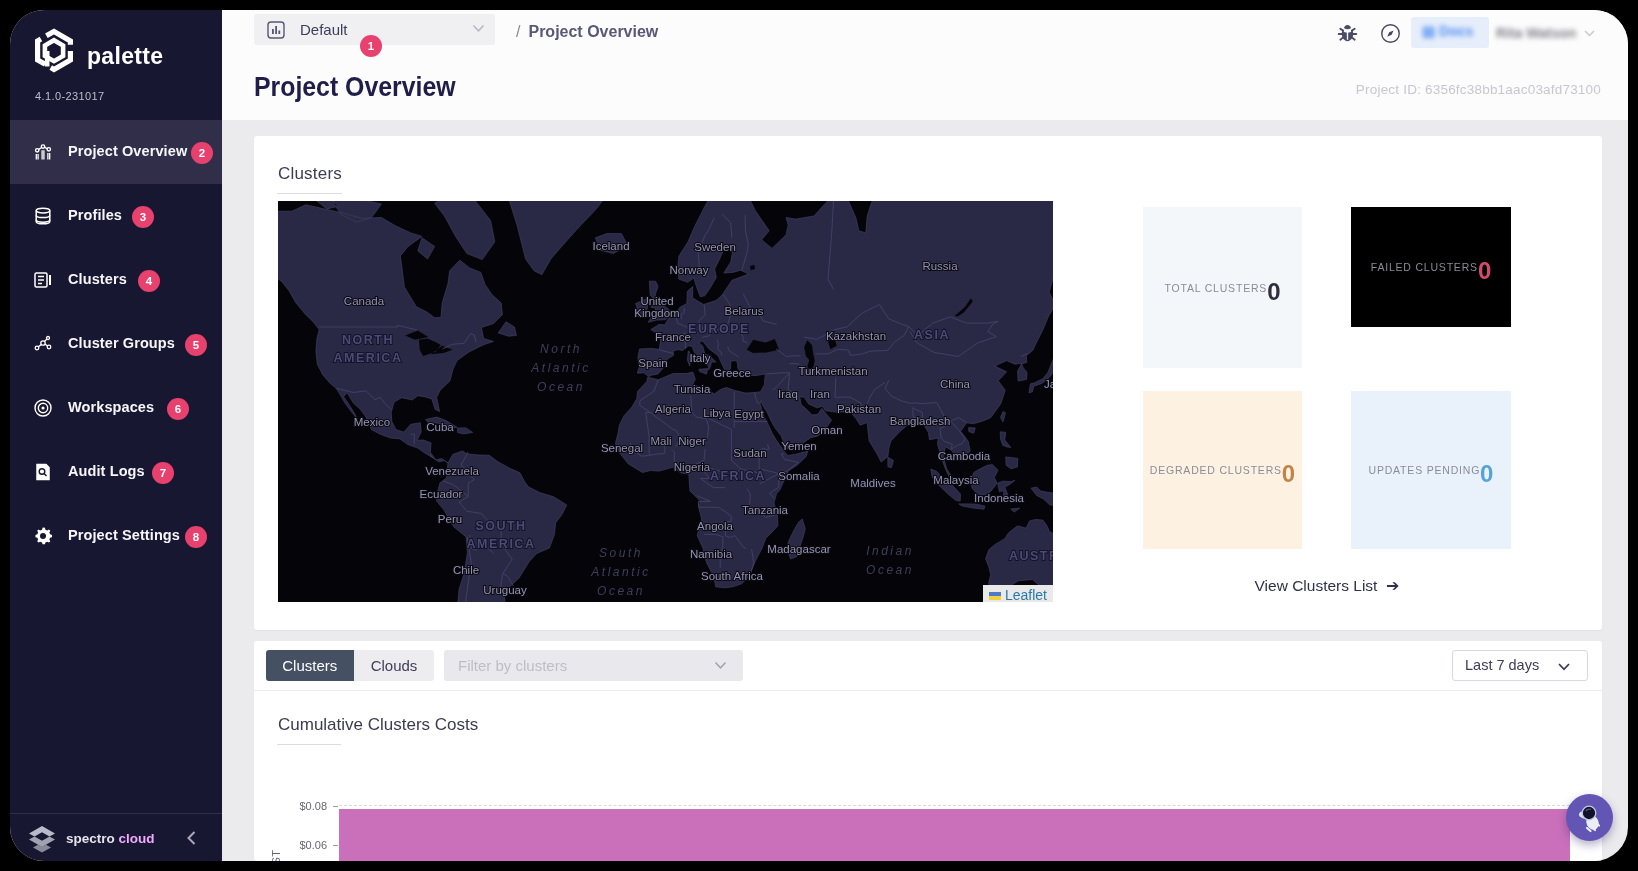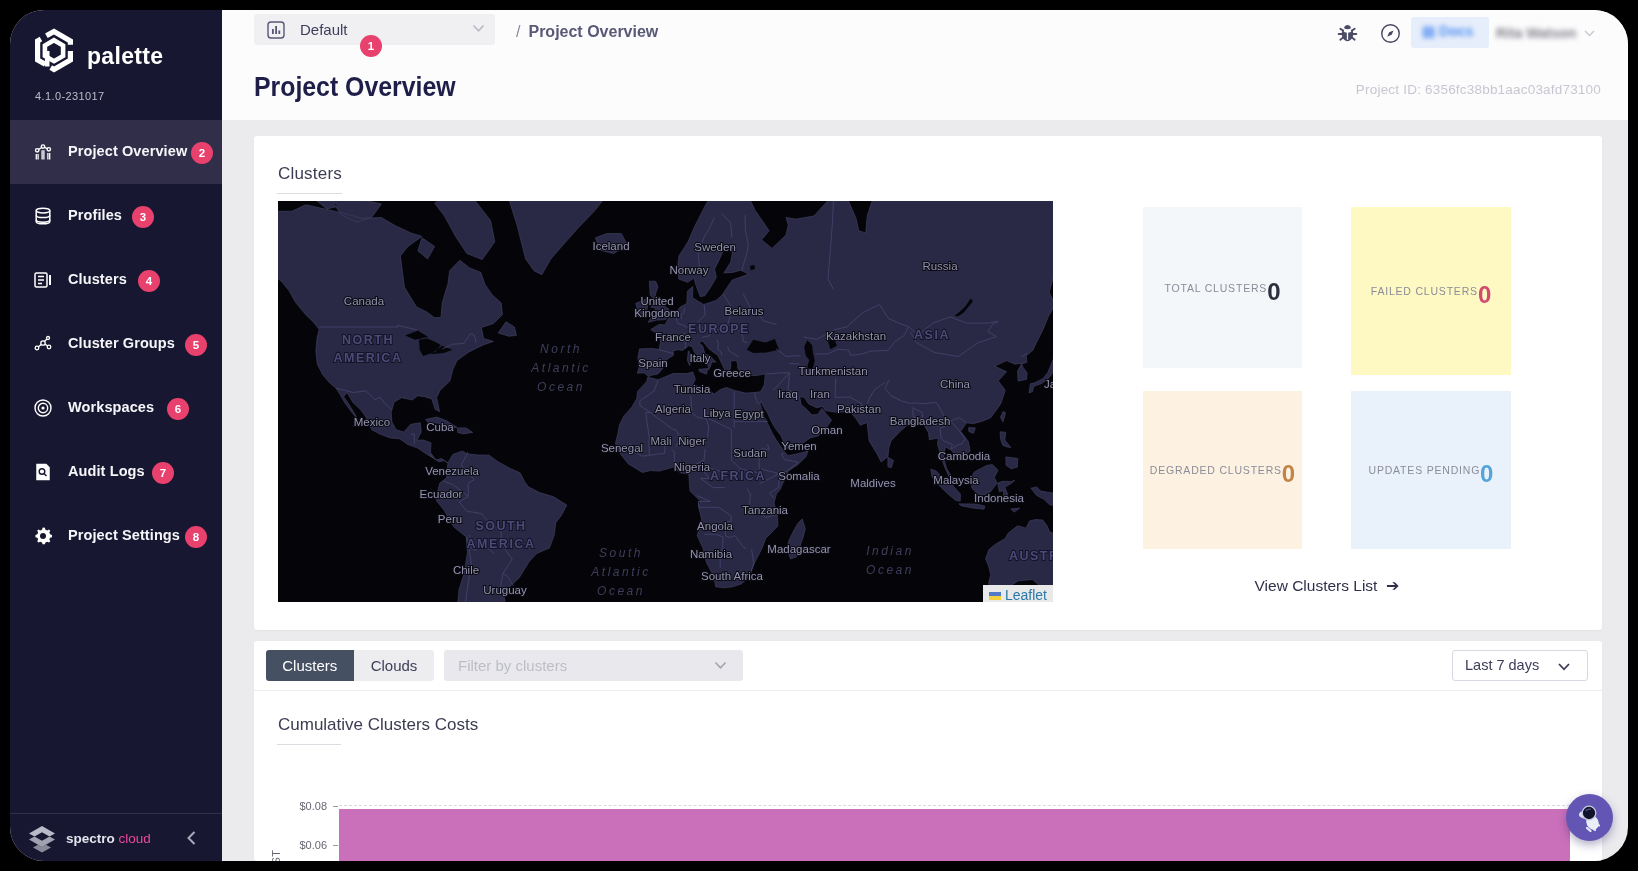--- a/index.html
+++ b/index.html
@@ -9,21 +9,21 @@
 
 .sidebar{position:absolute;left:0;top:0;width:212px;height:851px;background:#181731;color:#fff}
 .navrow{position:absolute;left:0;width:212px;height:64px}
 .navrow.active{background:#302e48}
 .nav-ic{position:absolute;left:23px;top:22px;width:20px;height:20px}
 .nav-label{position:absolute;left:58px;top:23px;font-size:14.5px;font-weight:700;color:#f6f6fa;letter-spacing:.1px}
 .badge{position:absolute;width:22px;height:22px;border-radius:50%;background:#e8416d;color:#fff;font-size:11.5px;font-weight:700;text-align:center;line-height:22px}
 .ver{position:absolute;left:25px;top:80px;font-size:11px;color:#bdbdca;letter-spacing:.4px}
 .sfoot-div{position:absolute;left:0;top:803px;width:212px;height:1px;background:#31304a}
 .sfoot-txt{position:absolute;left:56px;top:821px;font-size:13.5px;color:#e3e3ec;font-weight:700}
-.sfoot-txt span{color:#ec4899;font-weight:400}
+.sfoot-txt span{color:#f0abfc;font-weight:700}
 .sfoot-ch{position:absolute;left:172px;top:818px;width:20px;height:20px}
 
 .topbar{position:absolute;left:212px;top:0;width:1406px;height:110px;background:#fcfcfd}
 .select{position:absolute;left:32px;top:4px;width:241px;height:31px;background:#f0f0f3;border-radius:3px}
 .select .txt{position:absolute;left:46px;top:7px;font-size:15px;color:#3e3e5a}
 .crumb{position:absolute;left:294px;top:13px;font-size:16px;color:#8a8a9e}
 .crumb b{color:#595977;font-weight:700;margin-left:8px}
 .h1{position:absolute;left:32px;top:62px;font-size:27px;font-weight:700;color:#1e1e49;transform:scaleX(.92);transform-origin:left center}
 .pid{position:absolute;right:27px;top:72px;font-size:13.5px;color:#c7c7d1;letter-spacing:.2px}
 .docs{position:absolute;left:1189px;top:7px;width:78px;height:31px;background:#e7eefb;border-radius:3px}
@@ -35,21 +35,21 @@
 .c2{left:244px;top:631px;width:1348px;height:220px;box-shadow:0 1px 2px rgba(20,20,40,.04)}
 .ctitle{position:absolute;left:24px;font-size:17px;color:#3c3c52;letter-spacing:.2px}
 .cunder{position:absolute;left:23px;width:65px;height:1px;background:#dcdce2}
 .map{position:absolute;left:24px;top:65px;width:775px;height:401px;background:#05050a;overflow:hidden}
 .leaf{position:absolute;right:0;bottom:0;height:17px;background:#e9e9e9;font-size:14px;color:#2a79a8;padding:2px 6px 0 6px}
 .leaf .fl{display:inline-block;width:12px;height:8px;margin-right:4px;background:linear-gradient(#4e7ac9 50%,#f3d03e 50%)}
 .stat{position:absolute;display:flex;flex-direction:row;align-items:center;justify-content:center;text-align:center}
 .stat .lb{font-size:10.5px;color:#8b8b99;letter-spacing:.8px}
 .stat .num{font-size:24px;font-weight:700;margin-top:8px}
 .s1{left:889px;top:71px;width:159px;height:161px;background:#f4f7f9}
-.s2{left:1097px;top:71px;width:160px;height:168px;background:#fef9c3}
+.s2{left:1097px;top:71px;width:160px;height:120px;background:#000000}
 .s3{left:889px;top:255px;width:159px;height:158px;background:#fdf2e2}
 .s4{left:1097px;top:255px;width:160px;height:158px;background:#e9f2fa}
 .view{position:absolute;left:873px;top:440px;width:400px;text-align:center;font-size:15.5px;color:#30304c;font-weight:400}
 
 .tabc{position:absolute;left:11.5px;top:9px;width:88.5px;height:31px;background:#455063;color:#fff;font-size:15px;text-align:center;line-height:31px;border-radius:3px 0 0 3px}
 .tabd{position:absolute;left:100px;top:9px;width:80px;height:31px;background:#ededf0;color:#3e3e58;font-size:15px;text-align:center;line-height:31px;border-radius:0 3px 3px 0}
 .filter{position:absolute;left:190px;top:9px;width:299px;height:31px;background:#e9e9ed;border-radius:3px;font-size:15px;color:#bdbdc7;line-height:31px;padding-left:14px}
 .last7{position:absolute;left:1198px;top:9px;width:136px;height:31px;background:#fff;border:1px solid #d8d8e0;border-radius:3px;font-size:14.5px;color:#3c3c58;line-height:29px;padding-left:12px}
 .tabdiv{position:absolute;left:0;top:49px;width:1348px;height:1px;background:#ececf1}
 .chtitle{position:absolute;left:24px;top:74px;font-size:17px;color:#3c3c52}

